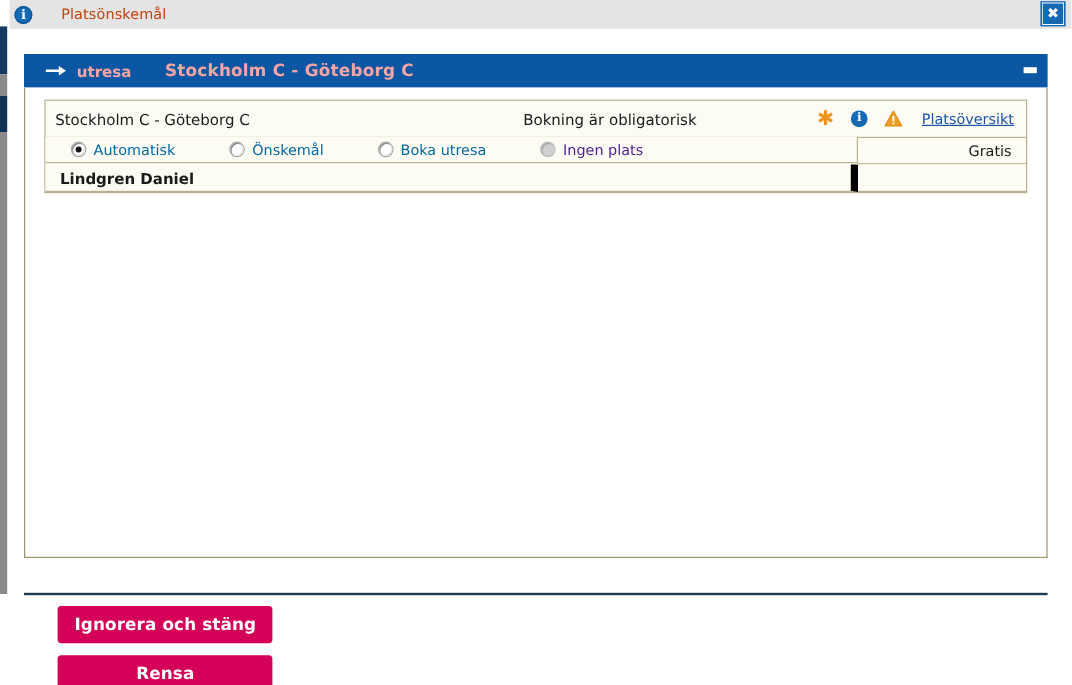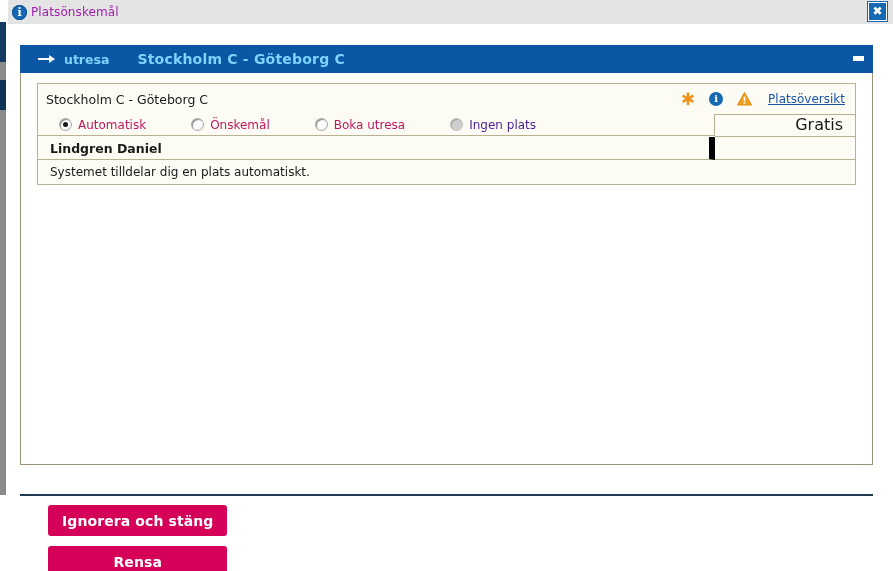--- a/index.html
+++ b/index.html
@@ -47,22 +47,22 @@
     left: 8px; top: 0;
     width: 885px; height: 24px;
     background: #e4e4e4;
     display: flex;
     align-items: center;
     box-sizing: border-box;
     padding-left: 4px;
   }
   .titlebar .tb-title {
     font-size: 12px;
-    color: #a21caf;
-    margin-left: 4px;
+    color: #c2410c;
+    margin-left: 24px;
     letter-spacing: .1px;
   }
   .info-circle {
     width: 15px; height: 15px;
     border-radius: 50%;
     background: #1668b3;
     color: #ffffff;
     font-family: "DejaVu Serif", "Liberation Serif", serif;
     font-weight: bold;
     font-size: 11px;
@@ -85,21 +85,21 @@
     box-shadow: inset 0 0 0 1px #ffffff, 0 0 0 1px #1668b3;
     box-sizing: border-box;
   }
 
   
   .section-header {
     position: absolute;
     left: 20px; top: 45px;
     width: 853px; height: 28px;
     background: #0b57a4;
-    color: #7dd3fc;
+    color: #fca5a5;
     display: flex;
     align-items: center;
     box-sizing: border-box;
     padding-left: 18px;
   }
   .arrow-icon {
     width: 18px; height: 12px;
     flex: 0 0 auto;
     margin-right: 8px;
     display: block;
@@ -244,34 +244,34 @@
     position: absolute;
     left: 3px; top: 3px;
     width: 5px; height: 5px;
     border-radius: 50%;
     background: #151515;
   }
   .radio.dim {
     background: #cfcfcf;
     box-shadow: inset 1px 1px 0 0 #a9a9a9, 0 0 0 1px #bdbdbd;
   }
-  .opt-label { font-size: 12px; color: #be185d; }
+  .opt-label { font-size: 12px; color: #0369a1; }
   .opt.disabled .opt-label { color: #4c1d95; }
 
   .price-cell {
     flex: 0 0 128px;
     border-bottom: 1px solid #b9b190;
     height: 21px;
     display: flex;
-    align-items: flex-start;
+    align-items: center;
     justify-content: flex-end;
     padding-right: 12px;
     box-sizing: content-box;
     background: #fdfcf4;
-    font-size: 16px;
+    font-size: 12px;
   }
 
   
   .pax-row { display: flex; }
   .pax-name {
     flex: 1 1 auto;
     border-right: 6px solid #000000;
     border-bottom: 1px solid #b9b190;
     height: 22px;
     display: flex;
@@ -362,20 +362,21 @@
       <i></i>
     </div>
 </div>
 
 <div class="content-panel">
 
   <div class="booking-card">
 
     <div class="card-head">
       <span class="route">Stockholm C - Göteborg C</span>
+      <span class="mandatory">Bokning är obligatorisk</span>
       <span class="head-icons">
         <span class="asterisk-icon">✱</span>
         <span class="info-icon-sm">i</span>
         <svg class="warn-icon" width="15" height="14" viewBox="0 0 15 14">
           <path d="M7.5 0.5 L14.5 13 L0.5 13 Z" fill="#f0a020" stroke="#e08a10" stroke-width="1" stroke-linejoin="round"></path>
           <rect x="6.7" y="4.6" width="1.6" height="4.6" fill="#ffffff"></rect>
           <rect x="6.7" y="10.1" width="1.6" height="1.6" fill="#ffffff"></rect>
         </svg>
         <span class="overview-link">Platsöversikt</span>
       </span>
@@ -403,21 +404,20 @@
       <div class="price-cell">
         <span>Gratis</span>
       </div>
     </div>
 
     <div class="pax-row">
       <div class="pax-name">Lindgren Daniel</div>
       <div class="pax-extra"></div>
     </div>
 
-    <div class="note-row">Systemet tilldelar dig en plats automatiskt.</div>
 
   </div>
 </div>
 
 <div class="footer-rule"></div>
 <div class="footer">
   <div class="btn-left-group">
     <button class="btn">Ignorera och stäng</button>
     <button class="btn">Rensa</button>
   </div>

